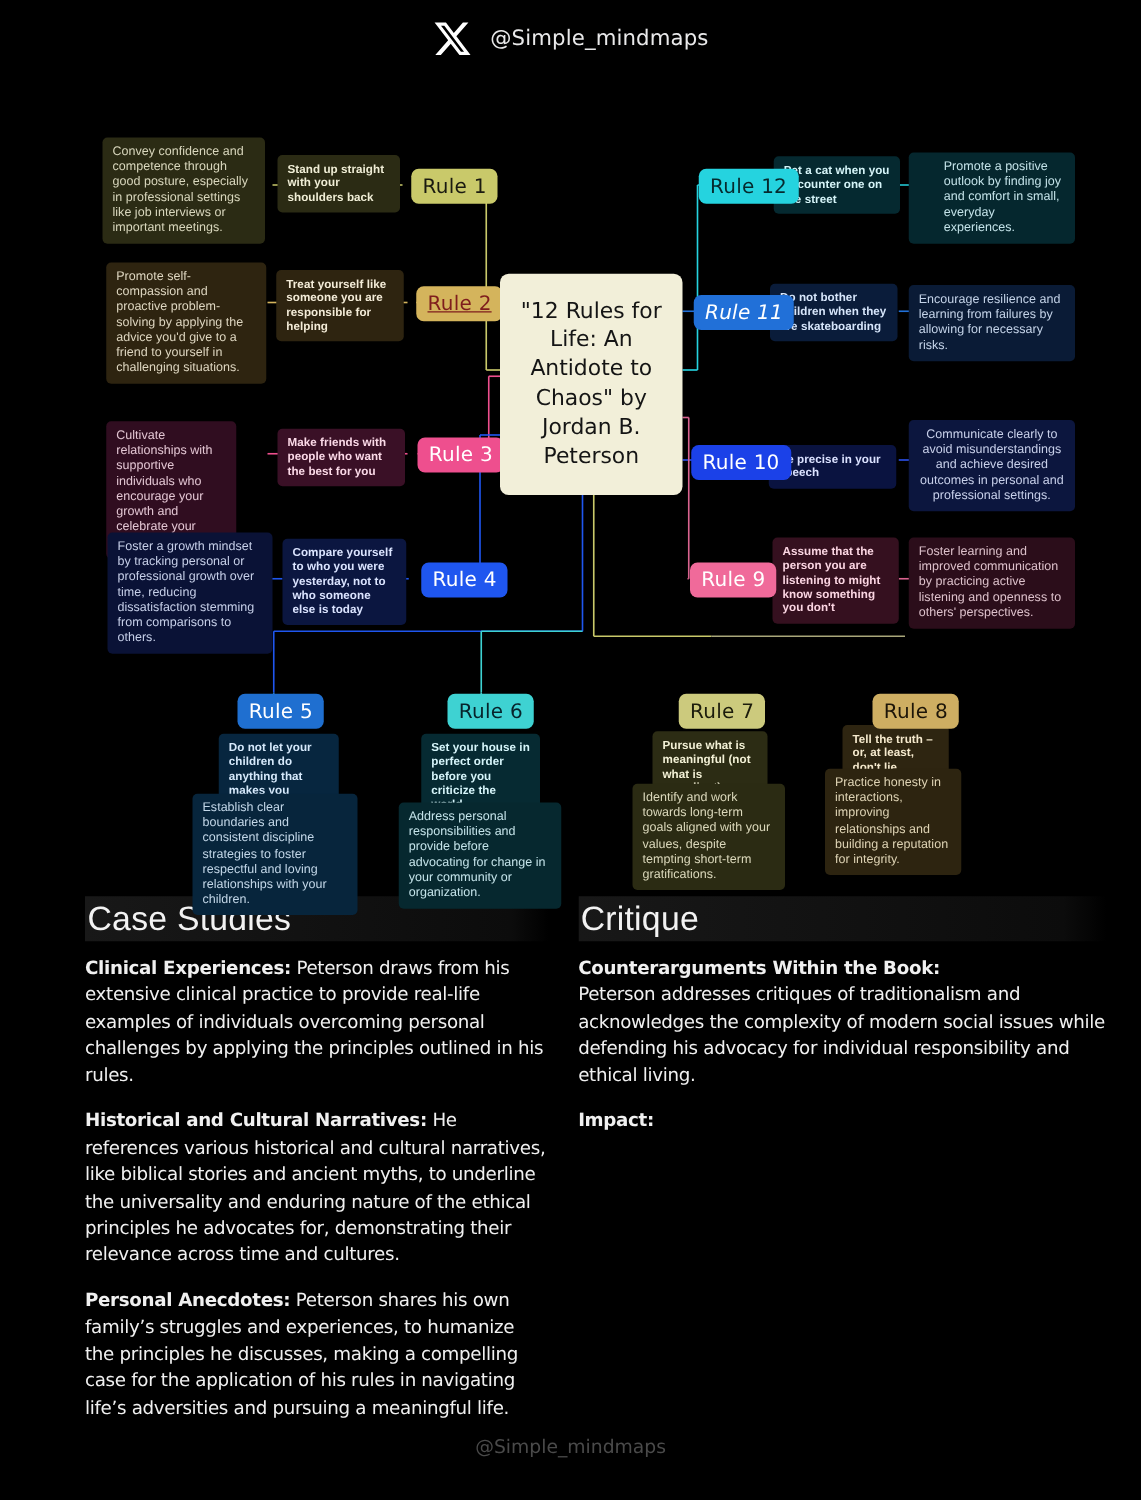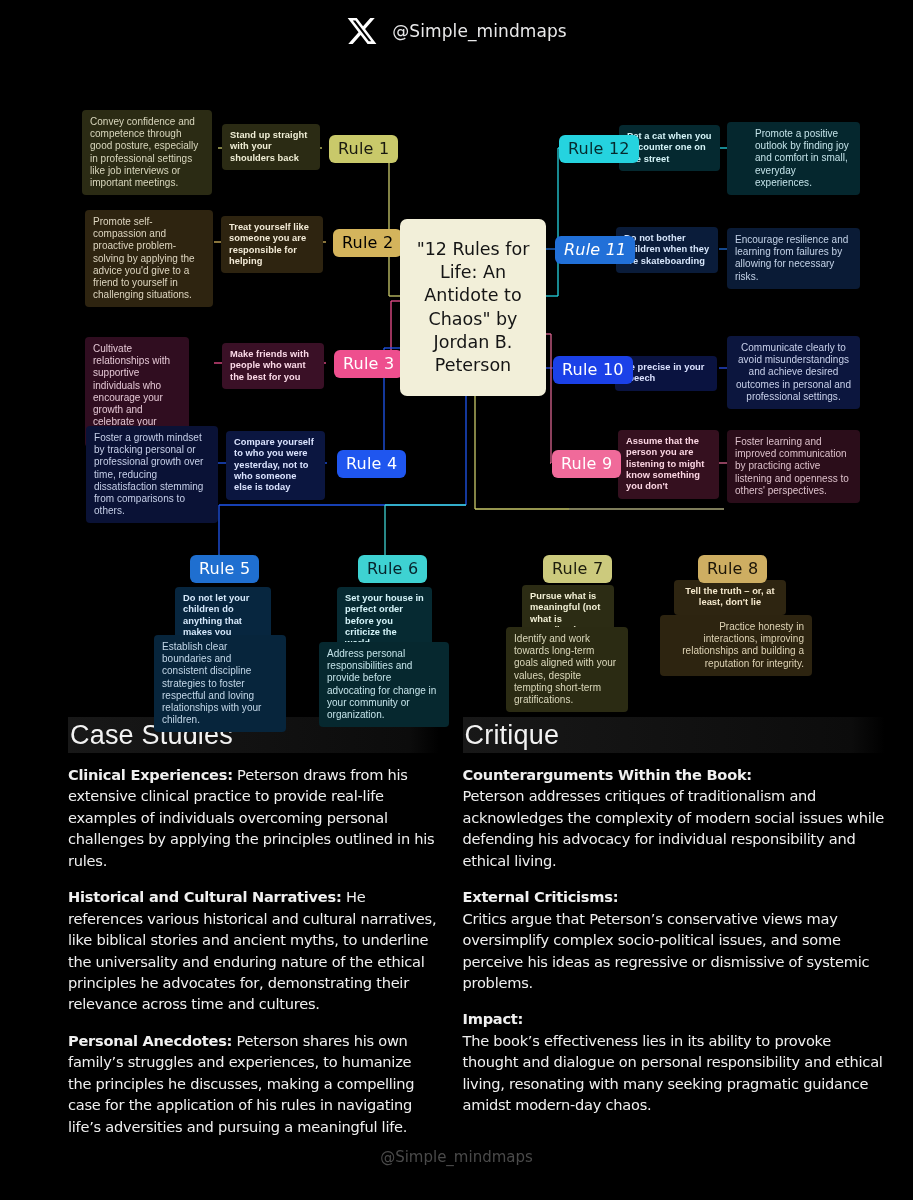--- a/index.html
+++ b/index.html
@@ -219,21 +219,21 @@
         <path d="M 724 540 L 724 552" stroke="#ceae62"></path>
       </g>
     </svg>
 
     <div class="center-node">"12 Rules for Life: An Antidote to Chaos" by Jordan B. Peterson</div>
 
     <div class="badge" style="left: 329px; top: 73px; background: rgb(201, 201, 106); color: rgb(26, 26, 16);">Rule 1</div>
     <div class="node rule-title" style="left:222px; top:62px; width:98px; background:#2b2b14; color:#f0eed6;">Stand up straight with your shoulders back</div>
     <div class="node rule-desc" style="left:82px; top:48px; width:130px; background:#2b2b14; color:#d9d7bd;">Convey confidence and competence through good posture, especially in professional settings like job interviews or important meetings.</div>
 
-    <div class="badge" style="left: 333px; top: 167px; background: rgb(212, 180, 92); color: #000000;">Rule 2</div>
+    <div class="badge" style="left: 333px; top: 167px; background: rgb(212, 180, 92); color: #7f1d1d; text-decoration: underline;">Rule 2</div>
     <div class="node rule-title" style="left:221px; top:154px; width:102px; background:#2e2410; color:#f4ecd8;">Treat yourself like someone you are responsible for helping</div>
     <div class="node rule-desc" style="left:85px; top:148px; width:128px; background:#2e2410; color:#ded6c0;">Promote self-compassion and proactive problem-solving by applying the advice you'd give to a friend to yourself in challenging situations.</div>
 
     <div class="badge" style="left: 334px; top: 288px; background: rgb(238, 79, 142); color: rgb(255, 255, 255);">Rule 3</div>
     <div class="node rule-title" style="left:222px; top:281px; width:102px; background:#3a1026; color:#fbd9e7;">Make friends with people who want the best for you</div>
     <div class="node rule-desc" style="left:85px; top:275px; width:104px; background:#300d20; color:#e3c6d3;">Cultivate relationships with supportive individuals who encourage your growth and celebrate your achievements.</div>
 
     <div class="badge" style="left: 337px; top: 388px; background: rgb(31, 86, 239); color: rgb(255, 255, 255);">Rule 4</div>
     <div class="node rule-title" style="left:226px; top:369px; width:99px; background:#0b1640; color:#dbe4ff;">Compare yourself to who you were yesterday, not to who someone else is today</div>
     <div class="node rule-desc" style="left:86px; top:364px; width:132px; background:#0a1236; color:#c6cfe8;">Foster a growth mindset by tracking personal or professional growth over time, reducing dissatisfaction stemming from comparisons to others.</div>
@@ -260,38 +260,35 @@
 
     <div class="badge" style="left: 358px; top: 493px; background: rgb(62, 210, 210); color: rgb(7, 35, 43);">Rule 6</div>
     <div class="node rule-title" style="left:337px; top:525px; width:95px; background:#062a32; color:#d6f5fa;">Set your house in perfect order before you criticize the world</div>
     <div class="node rule-desc" style="left:319px; top:580px; width:130px; background:#06282f; color:#c4e3e9;">Address personal responsibilities and provide before advocating for change in your community or organization.</div>
 
     <div class="badge" style="left: 543px; top: 493px; background: rgb(204, 202, 125); color: rgb(28, 28, 12);">Rule 7</div>
     <div class="node rule-title" style="left:522px; top:523px; width:92px; background:#2c2c14; color:#f3f1d6;">Pursue what is meaningful (not what is expedient)</div>
     <div class="node rule-desc" style="left:506px; top:565px; width:122px; background:#2b2b13; color:#dbd8bb;">Identify and work towards long-term goals aligned with your values, despite tempting short-term gratifications.</div>
 
     <div class="badge" style="left: 698px; top: 493px; background: rgb(206, 174, 98); color: rgb(28, 21, 8);">Rule 8</div>
-    <div class="node rule-title" style="left:674px; top:518px; width:112px; background:#2e2511; color:#f5e9cd;text-align:center;">Tell the truth – or, at least, don't lie</div>
-    <div class="node rule-desc" style="left:660px; top:553px; width:152px; background:#2d2410; color:#ded3b4;text-align:right;">Practice honesty in interactions, improving relationships and building a reputation for integrity.</div>
+    <div class="node rule-title" style="left:674px; top:518px; width:85px; background:#2e2511; color:#f5e9cd;">Tell the truth – or, at least, don't lie</div>
+    <div class="node rule-desc" style="left:660px; top:553px; width:109px; background:#2d2410; color:#ded3b4;">Practice honesty in interactions, improving relationships and building a reputation for integrity.</div>
   </div>
 
   <div class="bottom">
     <div class="panels">
       <div class="panel left">
         <div class="panel-head">Case Studies</div>
         <div class="para"><b>Clinical Experiences:</b><span> Peterson draws from his extensive clinical practice to provide real-life examples of individuals overcoming personal challenges by applying the principles outlined in his rules.</span></div>
         <div class="para"><b>Historical and Cultural Narratives:</b><span> He references various historical and cultural narratives, like biblical stories and ancient myths, to underline the universality and enduring nature of the ethical principles he advocates for, demonstrating their relevance across time and cultures.</span></div>
         <div class="para"><b>Personal Anecdotes:</b><span> Peterson shares his own family’s struggles and experiences, to humanize the principles he discusses, making a compelling case for the application of his rules in navigating life’s adversities and pursuing a meaningful life.</span></div>
       </div>
       <div class="panel right">
         <div class="panel-head">Critique</div>
         <div class="para"><b>Counterarguments Within the Book:</b><br><span>
 Peterson addresses critiques of traditionalism and acknowledges the complexity of modern social issues while defending his advocacy for individual responsibility and ethical living.</span></div>
-        <div class="para"><b>External Criticisms:</b><br><span>
-Critics argue that Peterson’s conservative views may oversimplify complex socio-political issues, and some perceive his ideas as regressive or dismissive of systemic problems.</span></div>
-        <div class="para"><b>Impact:</b><br><span>
-The book’s effectiveness lies in its ability to provoke thought and dialogue on personal responsibility and ethical living, resonating with many seeking pragmatic guidance amidst modern-day chaos.</span></div>
+        <div class="para"><b>Impact:</b><br></div>
       </div>
     </div>
   </div>
 
   <div class="footer-handle">@Simple_mindmaps</div>
 </div>
 
 </body></html>

